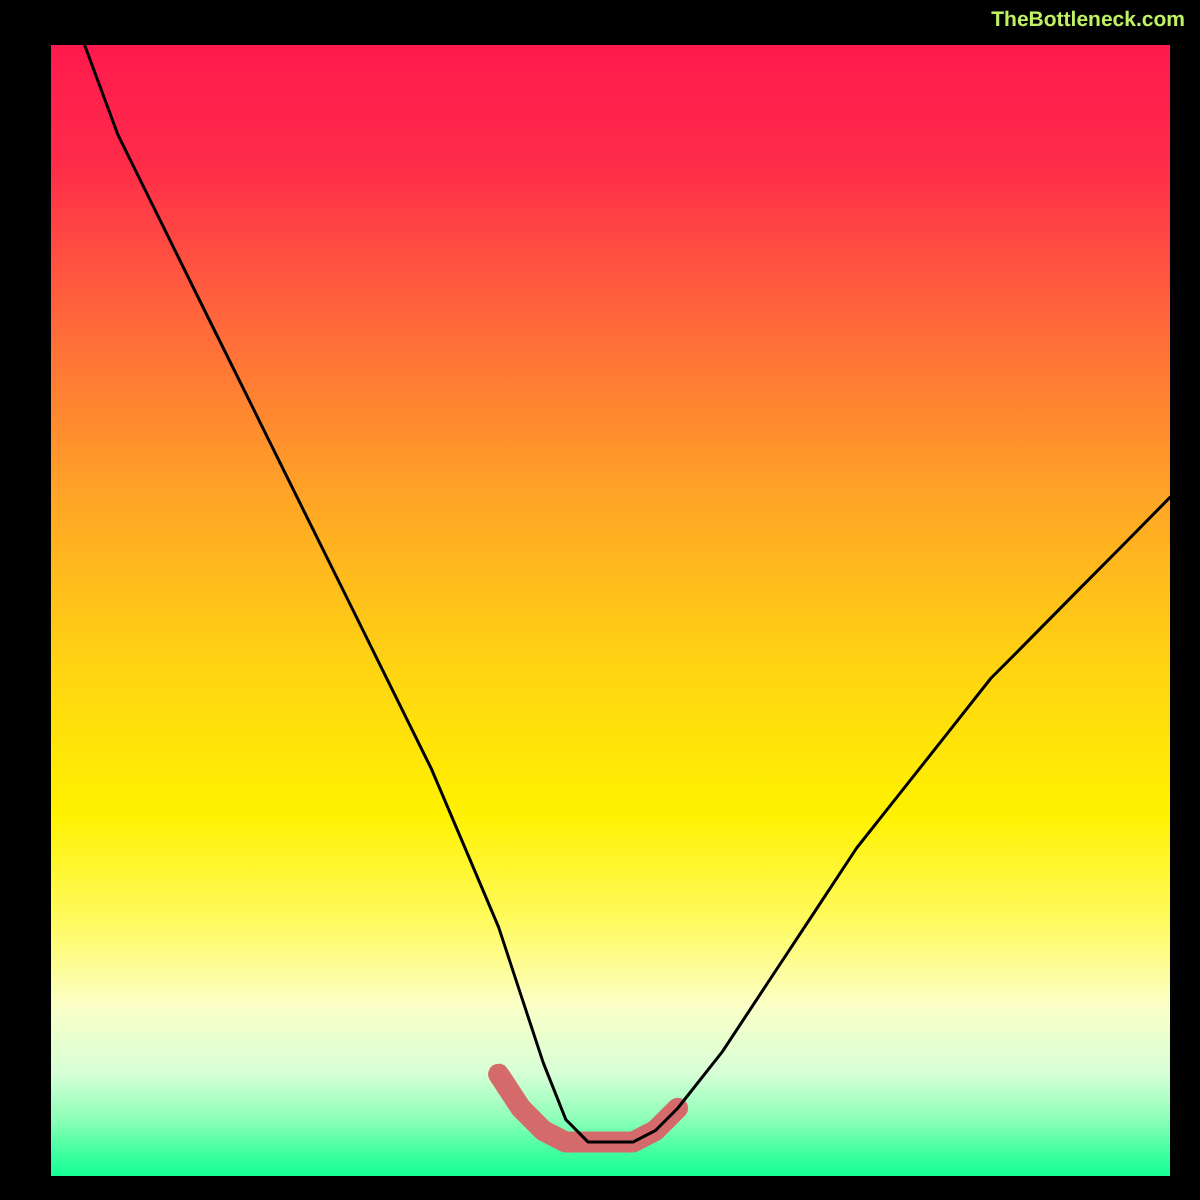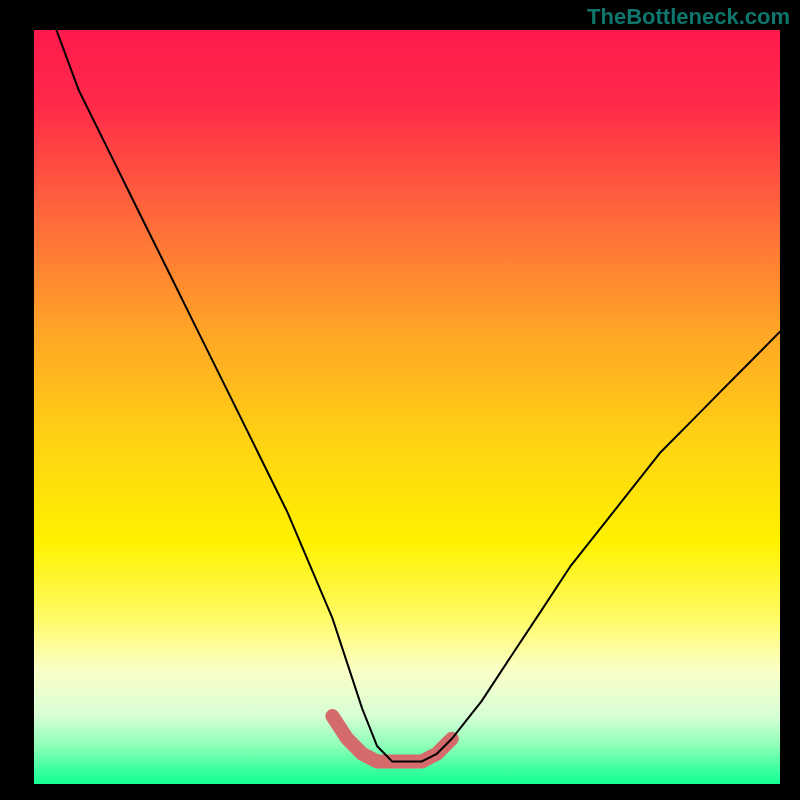--- a/index.html
+++ b/index.html
@@ -13,22 +13,22 @@
   }
   .wrap {
     position: relative;
     width: 800px;
     height: 800px;
   }
   .watermark {
     position: absolute;
     top: 4px;
     right: 10px;
-    color: #0f766e;
-    font-size: 22px;
+    color: #bef264;
+    font-size: 14px;
     font-weight: 600;
     z-index: 10;
   }
   svg {
     display: block;
   }
 </style>
 </head>
 <body>
 

